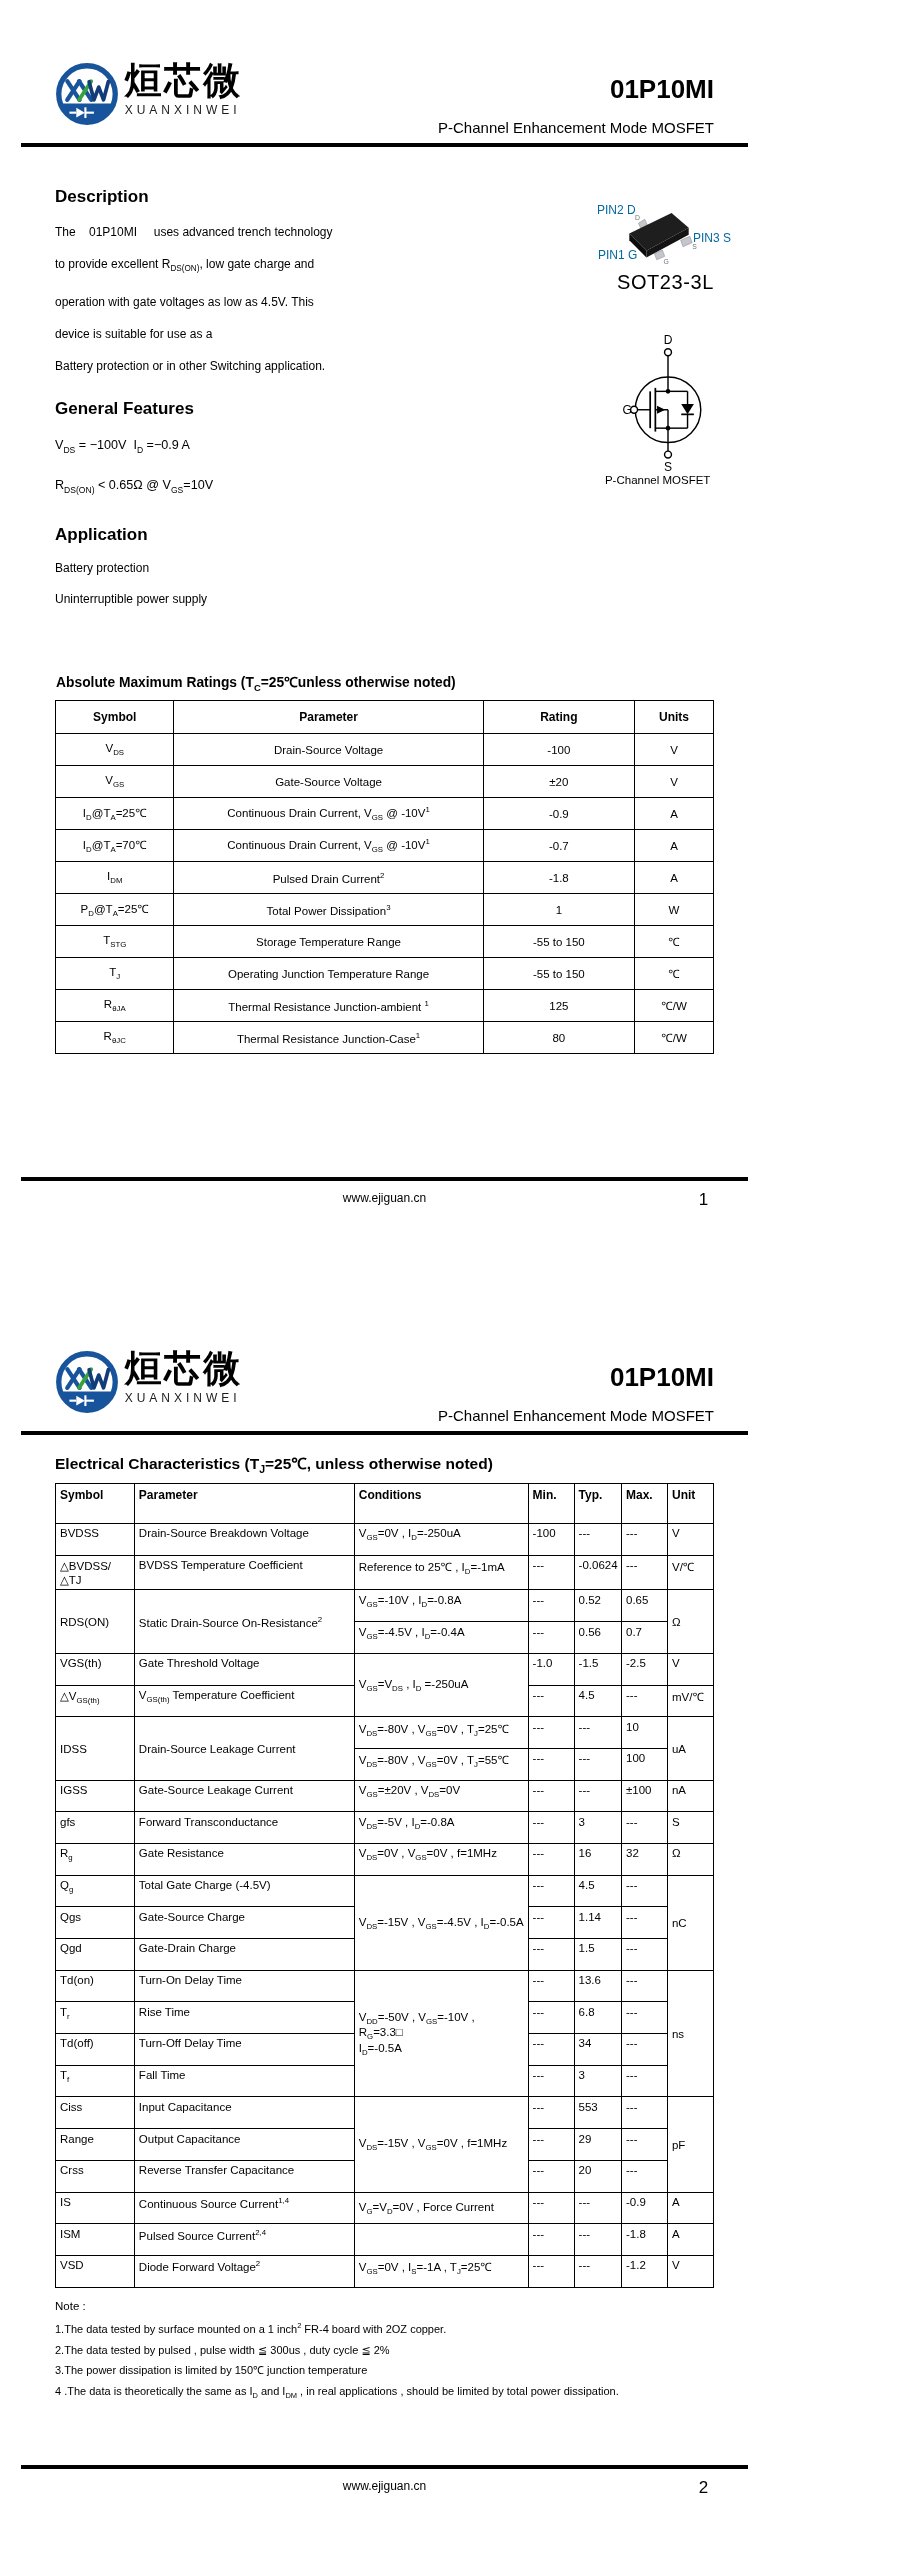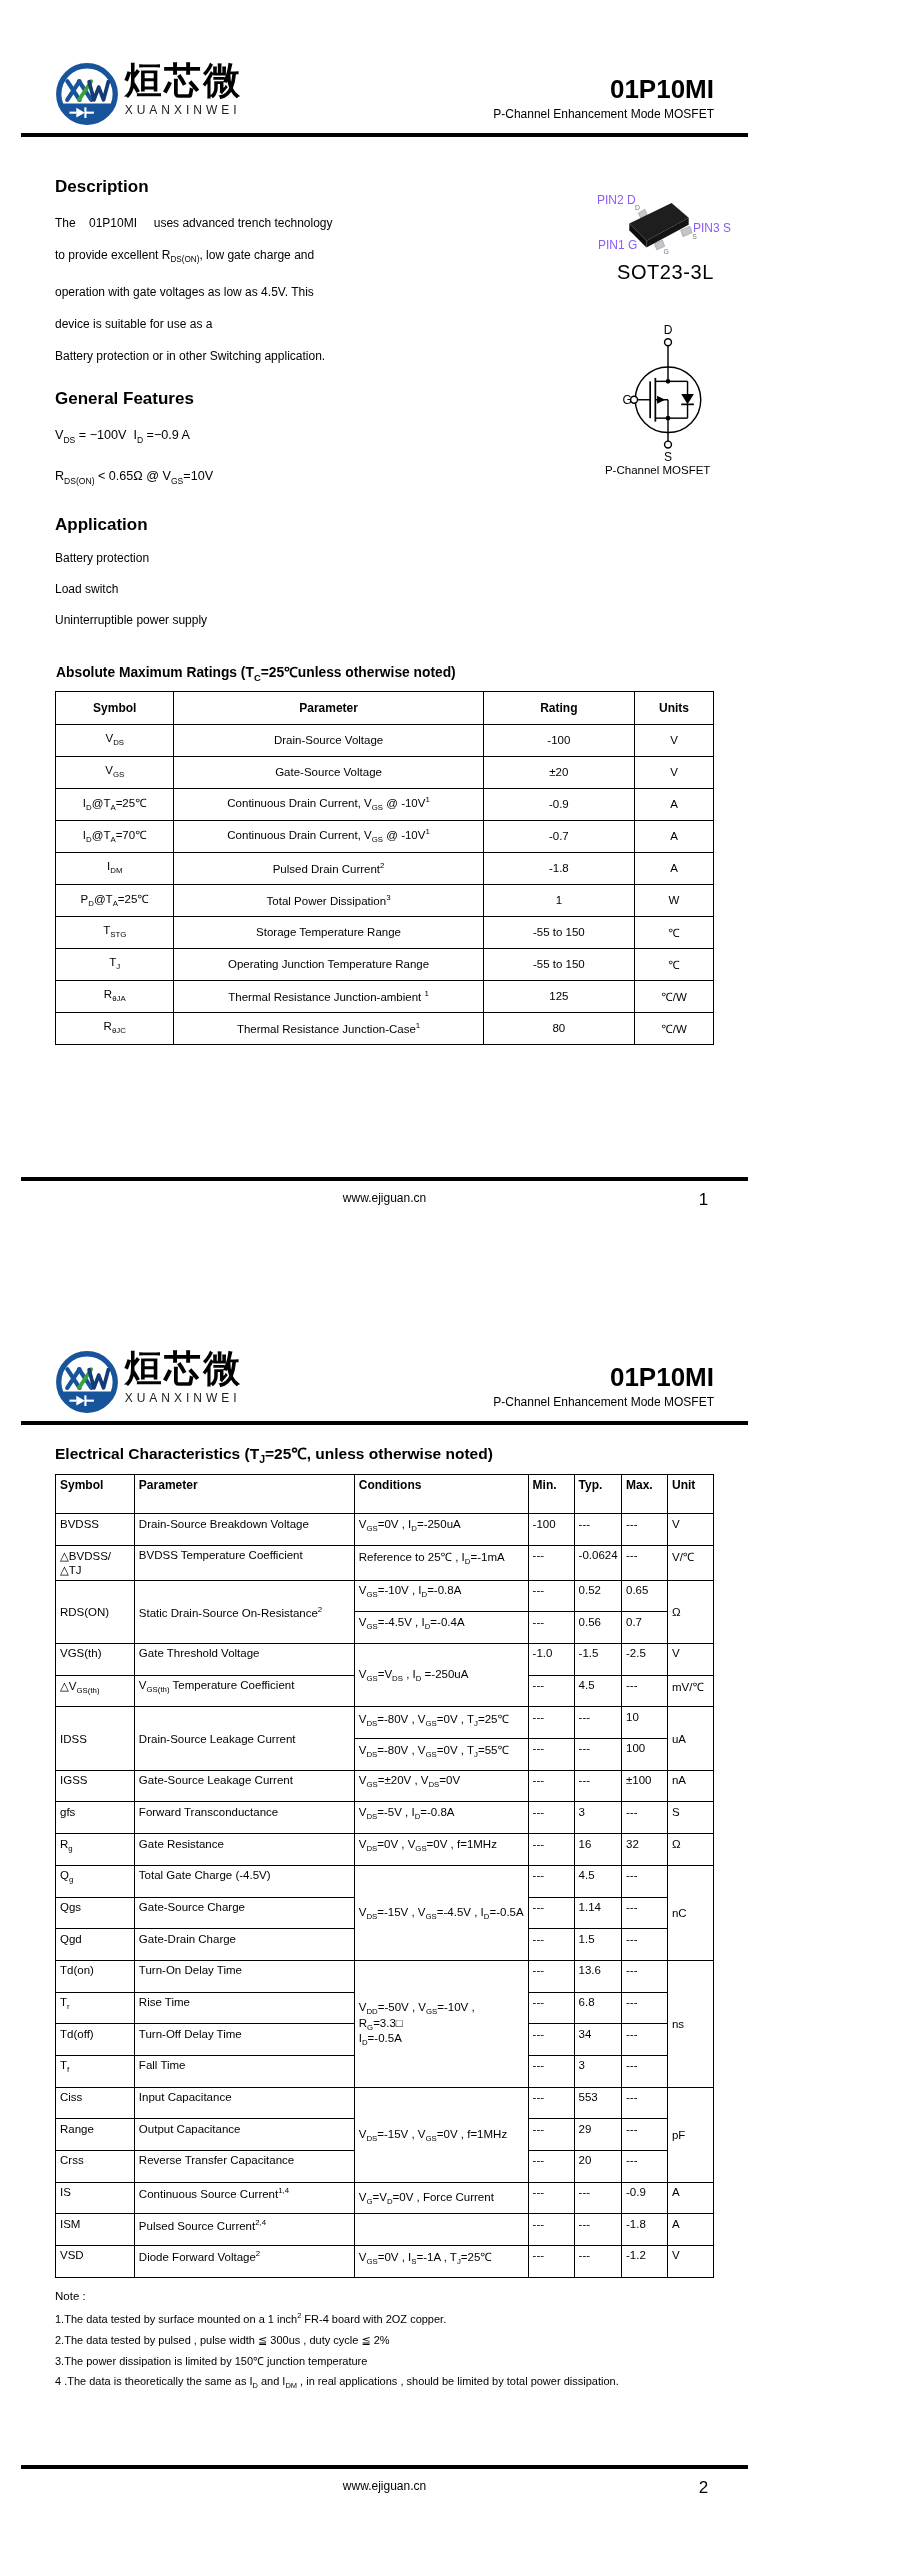--- a/index.html
+++ b/index.html
@@ -9,33 +9,33 @@
   sup{font-size:68%;}
   
   .hdr{padding-top:62px;}
   .hdr-row{display:flex;justify-content:space-between;align-items:flex-start;}
   .logo{display:flex;align-items:flex-start;gap:5.7px;}
   .logo-txt{display:flex;flex-direction:column;}
   .logo-cn{font-size:37px;font-weight:700;letter-spacing:2.3px;line-height:38px;}
   .logo-latin{font-size:12px;letter-spacing:4px;color:#1b1b1b;margin-top:3.4px;}
   .titleblock{text-align:right;padding-top:13.8px;}
   .part{font-size:26px;font-weight:700;line-height:26px;}
-  .subtitle{font-size:12px;margin-top:5px;text-align:center;}
+  .subtitle{font-size:15px;margin-top:17px;text-align:center;}
   .hdr-rule{height:4.6px;background:#000;margin:6.9px -34px 0 -34px;}
   
   .main{display:flex;margin-top:40px;height:482px;}
   .col-left{width:482px;}
   .col-right{width:262px;position:relative;}
   h2.sec{font-size:17px;font-weight:700;margin:0 0 9.2px 0;}
   .desc-line{font-size:12px;line-height:32px;white-space:nowrap;}
   .feat-line{font-size:12.6px;line-height:36px;white-space:nowrap;}
   h2.sec2{font-size:17px;font-weight:700;margin:17px 0 8px 0;}
   .app-line{font-size:12px;line-height:31px;}
   
-  .pin-lab{position:absolute;font-size:12px;color:#8b5cf6;white-space:nowrap;}
+  .pin-lab{position:absolute;font-size:12px;color:#0369a1;white-space:nowrap;}
   .pkg-name{position:absolute;left:135px;top:84px;font-size:20px;letter-spacing:0.6px;}
   .mos-caption{position:absolute;left:123px;top:287px;font-size:11.5px;}
   .pkg-svg{position:absolute;left:137px;top:18.4px;}
   .mos-svg{position:absolute;left:137px;top:148px;}
   
   .amr-title{font-size:13.8px;font-weight:700;margin:2.3px 0 8px 1.1px;}
   table{border-collapse:collapse;width:100%;}
   .amr-table{border:1.7px solid #000;}
   .amr-table th,.amr-table td{border:1.1px solid #000;text-align:center;vertical-align:middle;}
   .amr-table th{font-size:12px;font-weight:700;height:30px;}
@@ -98,21 +98,20 @@
       <div class="desc-line">operation with gate voltages as low as 4.5V. This</div>
       <div class="desc-line">device is suitable for use as a</div>
       <div class="desc-line">Battery protection or in other Switching application.</div>
 
       <h2 class="sec2">General Features</h2>
       <div class="feat-line">V<sub>DS</sub> = −100V&nbsp;&nbsp;I<sub>D</sub> =−0.9 A</div>
       <div class="feat-line">R<sub>DS(ON)</sub> &lt; 0.65Ω @ V<sub>GS</sub>=10V</div>
 
       <h2 class="sec2">Application</h2>
       <div class="app-line">Battery protection</div>
-      <div class="app-line">Load switch</div>
       <div class="app-line">Uninterruptible power supply</div>
     </div>
 
     <div class="col-right">
       <div class="pin-lab" style="left:115px;top:16px">PIN2 D</div>
       <div class="pin-lab" style="left:211px;top:44px">PIN3 S</div>
       <div class="pin-lab" style="left:116px;top:61px">PIN1 G</div>
 
       <svg class="pkg-svg" width="80" height="63" viewBox="0 0 140 110">
         <polygon points="34,30 45,23 50,34 39,41" fill="#c3c6ca" stroke="#8e9195" stroke-width="1"></polygon>

